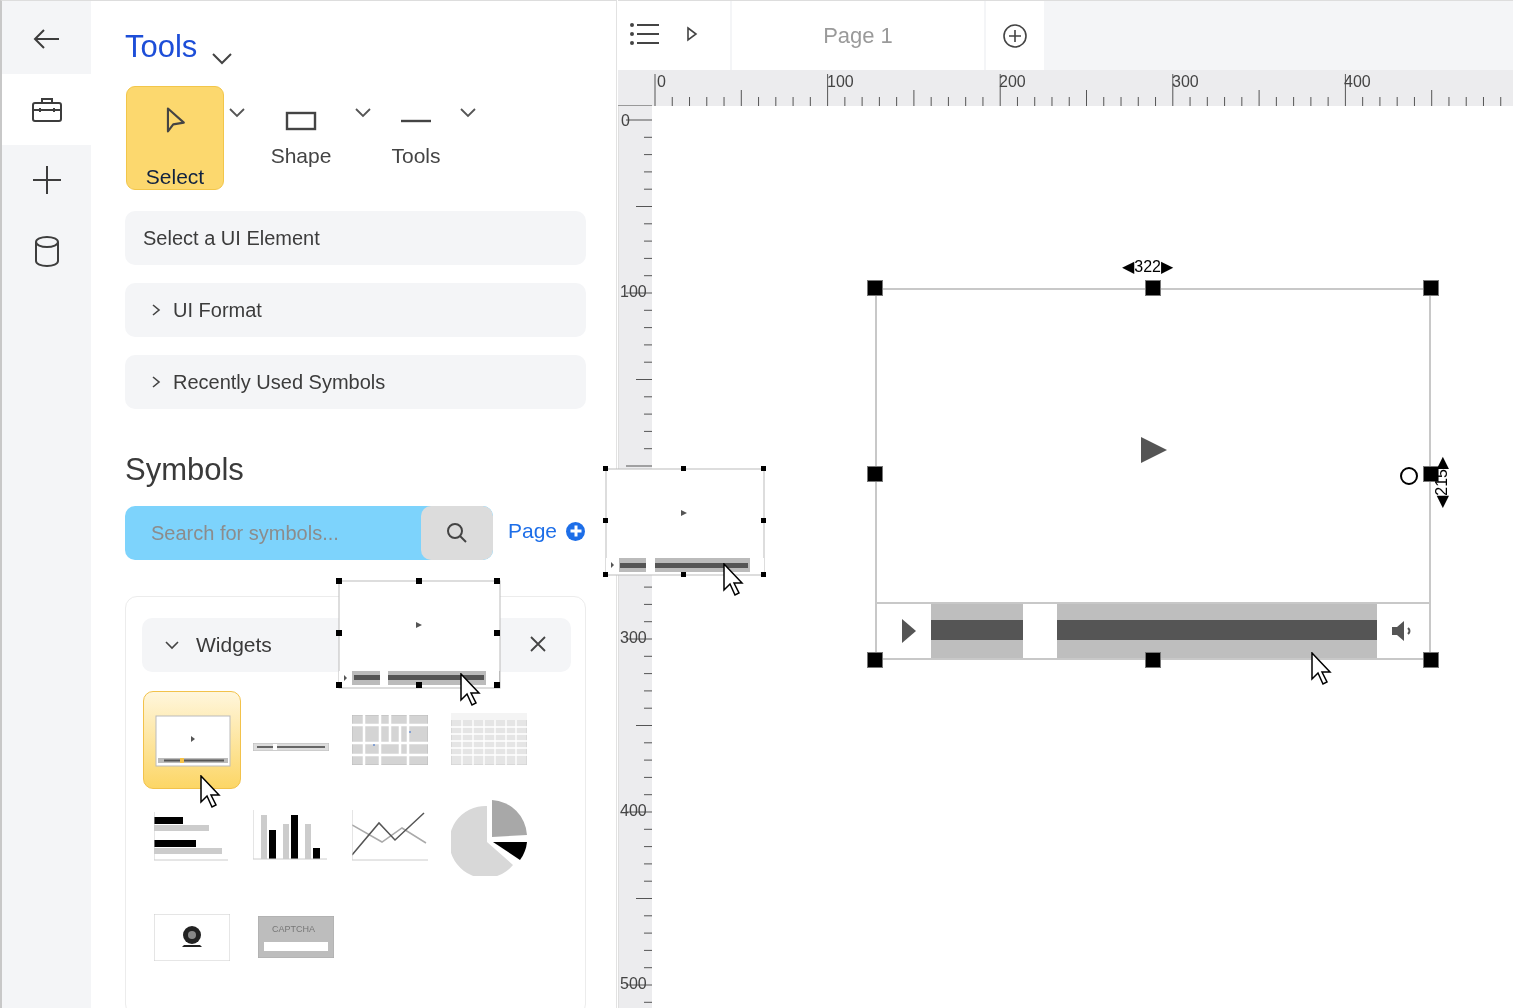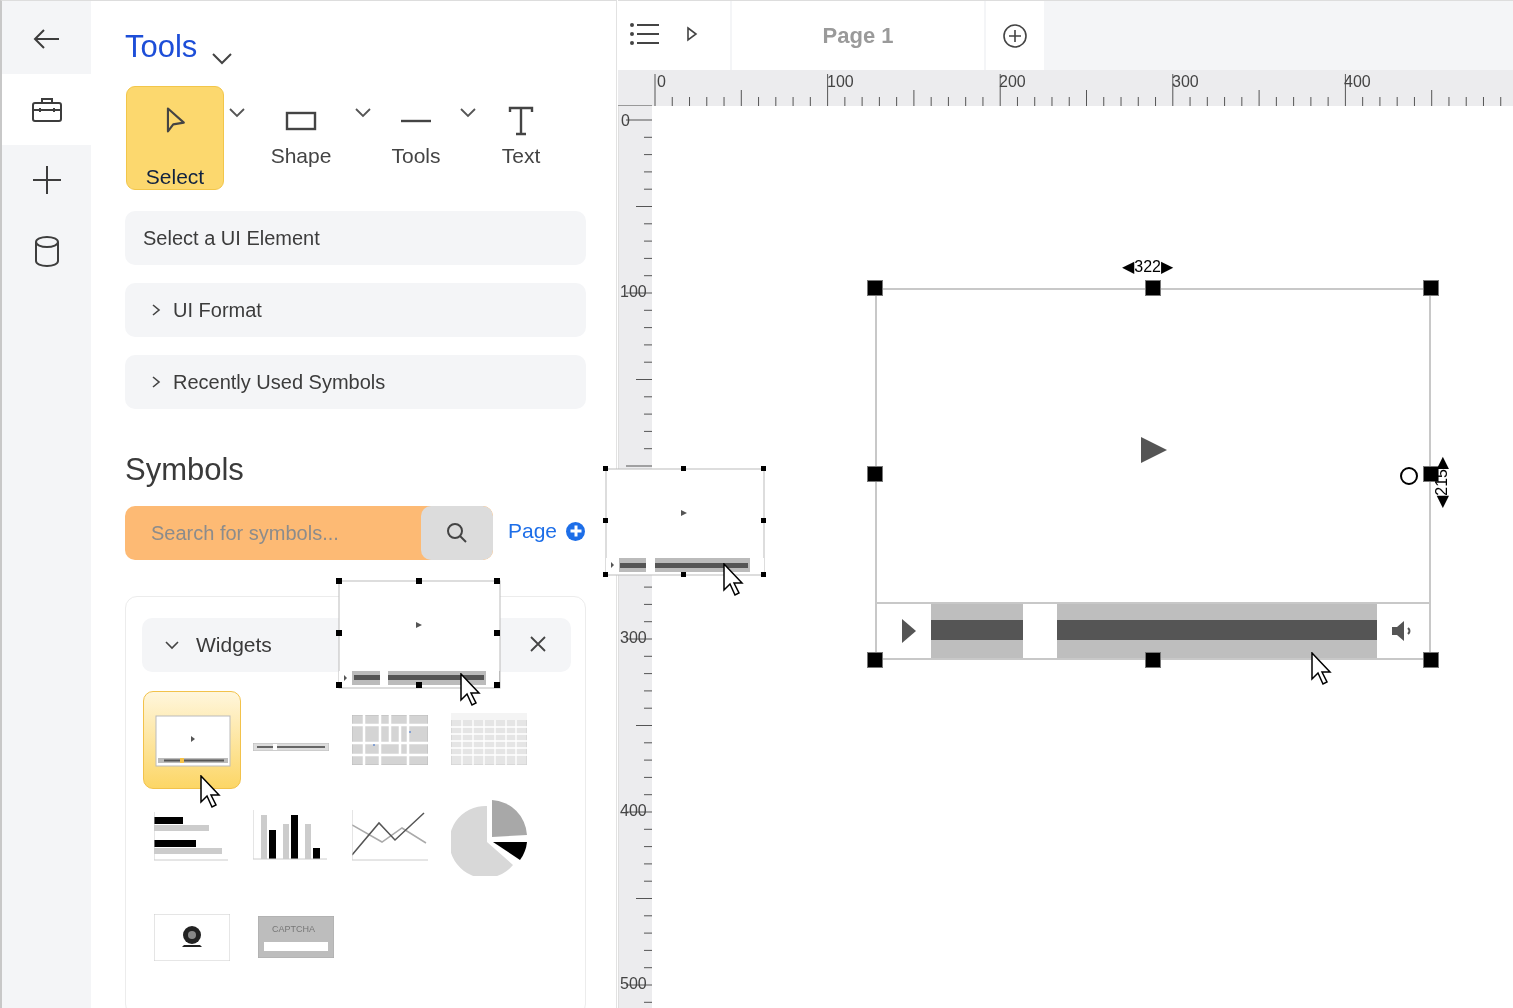--- a/index.html
+++ b/index.html
@@ -23,42 +23,42 @@
   .tool.selected { background: #fcd86e; border: 1px solid #f2c64a; border-radius: 9px; }
   .tool.selected .lbl { color: #0f2140; }
   .tool-caret { position: absolute; top: 104px; width: 20px; height: 14px; cursor: pointer; }
   .tool-caret svg { width: 18px; height: 12px; stroke: #555; fill: none; stroke-width: 1.8; }
 
   .row-box { position: absolute; left: 34px; width: 461px; height: 54px; background: #f4f5f7; border-radius: 10px; display: flex; align-items: center; font-size: 20px; color: #3c3c3c; cursor: pointer; }
   .row-box .chev { width: 14px; height: 14px; margin-left: 24px; margin-right: 10px; stroke: #444; fill: none; stroke-width: 1.6; }
 
   .symbols-title { position: absolute; left: 34px; top: 451px; font-size: 31px; color: #3a3a3a; }
 
-  .search-wrap { position: absolute; left: 34px; top: 505px; width: 368px; height: 54px; background: #fdba74; border-radius: 10px; overflow: hidden; }
+  .search-wrap { position: absolute; left: 34px; top: 505px; width: 368px; height: 54px; background: #7dd3fc; border-radius: 10px; overflow: hidden; }
   .search-input { position: absolute; left: 0; top: 0; width: 296px; height: 54px; border: none; background: transparent; font-size: 20px; padding-left: 26px; color: #333; font-family: "Liberation Sans", sans-serif; outline: none; }
   .search-input::placeholder { color: #8c8c8c; }
   .search-btn { position: absolute; right: 0; top: 0; width: 72px; height: 54px; background: #dcdcdc; border-radius: 10px; display: flex; align-items: center; justify-content: center; cursor: pointer; }
   .search-btn svg { width: 22px; height: 22px; stroke: #444; fill: none; stroke-width: 2; }
   .more-link { position: absolute; left: 417px; top: 518px; font-size: 21px; color: #1d6ee8; display: flex; align-items: center; gap: 9px; cursor: pointer; }
   .more-link .plus { width: 19px; height: 19px; border-radius: 50%; background: #1d6ee8; position: relative; }
   .more-link .plus::before, .more-link .plus::after { content: ""; position: absolute; background: #fff; left: 50%; top: 50%; transform: translate(-50%,-50%); }
   .more-link .plus::before { width: 11px; height: 3px; }
   .more-link .plus::after { width: 3px; height: 11px; }
 
   .widgets-card { position: absolute; left: 34px; top: 595px; width: 461px; height: 420px; border: 1px solid #ececec; border-radius: 12px; }
   .widgets-head { position: absolute; left: 16px; top: 21px; width: 429px; height: 54px; background: #f4f5f7; border-radius: 10px; display: flex; align-items: center; font-size: 21px; color: #3a3a3a; cursor: pointer; }
   .widgets-head .chev { width: 16px; height: 12px; margin-left: 22px; margin-right: 16px; stroke: #444; fill: none; stroke-width: 1.6; }
   .widgets-close { position: absolute; right: 20px; top: 16px; width: 22px; height: 22px; cursor: pointer; }
   .widgets-close svg { width: 18px; height: 18px; stroke: #444; stroke-width: 1.8; }
 
   .sym { position: absolute; cursor: pointer; }
   .sym.sel { background: linear-gradient(#fff6dc, #fcd666); border: 1px solid #f2c24b; border-radius: 10px; }
 
   
-  .canvas-top { position: absolute; left: 618px; top: 0; width: 895px; height: 70px; background: #f4f5f7; border-top: 1px solid #ddd; font-weight: bold; }
+  .canvas-top { position: absolute; left: 618px; top: 0; width: 895px; height: 70px; background: #f4f5f7; border-top: 1px solid #ddd; }
   .ct-tab { position: absolute; top: 0; height: 70px; background: #fff; display: flex; align-items: center; justify-content: center; cursor: pointer; }
   .ct-tab svg { stroke: #444; fill: none; stroke-width: 2; }
   .page-tab { font-size: 22px; color: #9a9a9a; }
 
   .hruler { position: absolute; left: 652px; top: 70px; width: 861px; height: 36px; background: #ececee; }
   .vruler { position: absolute; left: 618px; top: 106px; width: 34px; height: 902px; background: #ececee; border-left: 1px solid #dedede; }
   .corner { position: absolute; left: 618px; top: 70px; width: 34px; height: 36px; background: #ececee; border-bottom: 1px solid #999; }
   .canvas { position: absolute; left: 652px; top: 106px; width: 861px; height: 902px; background: #fff; }
 
   .rlabel { position: absolute; font-size: 16px; color: #444; font-family: "Liberation Sans", sans-serif; }
@@ -131,26 +131,20 @@
         <path d="M2 17h30"></path>
       </svg>
     <span class="lbl">Tools</span>
   </div>
   <div class="tool-caret" style="left:368px;">
     <svg viewBox="0 0 18 12">
         <path d="M2 2l7 7 7-7"></path>
       </svg>
   </div>
 
-  <div class="tool" style="left:400px; width:60px;">
-    <svg viewBox="0 0 34 34">
-        <path d="M6 8V4h22v4 M17 4v26 M12 30h10"></path>
-      </svg>
-    <span class="lbl">Text</span>
-  </div>
 
   <div class="row-box" style="top:210px;">
     <span style="margin-left:18px;">Select a UI Element</span>
   </div>
 
   <div class="row-box" style="top:354px;">
     <svg class="chev" viewBox="0 0 14 14">
         <path d="M4 2l6 5-6 5"></path>
       </svg>
     <span>Recently Used Symbols</span>

